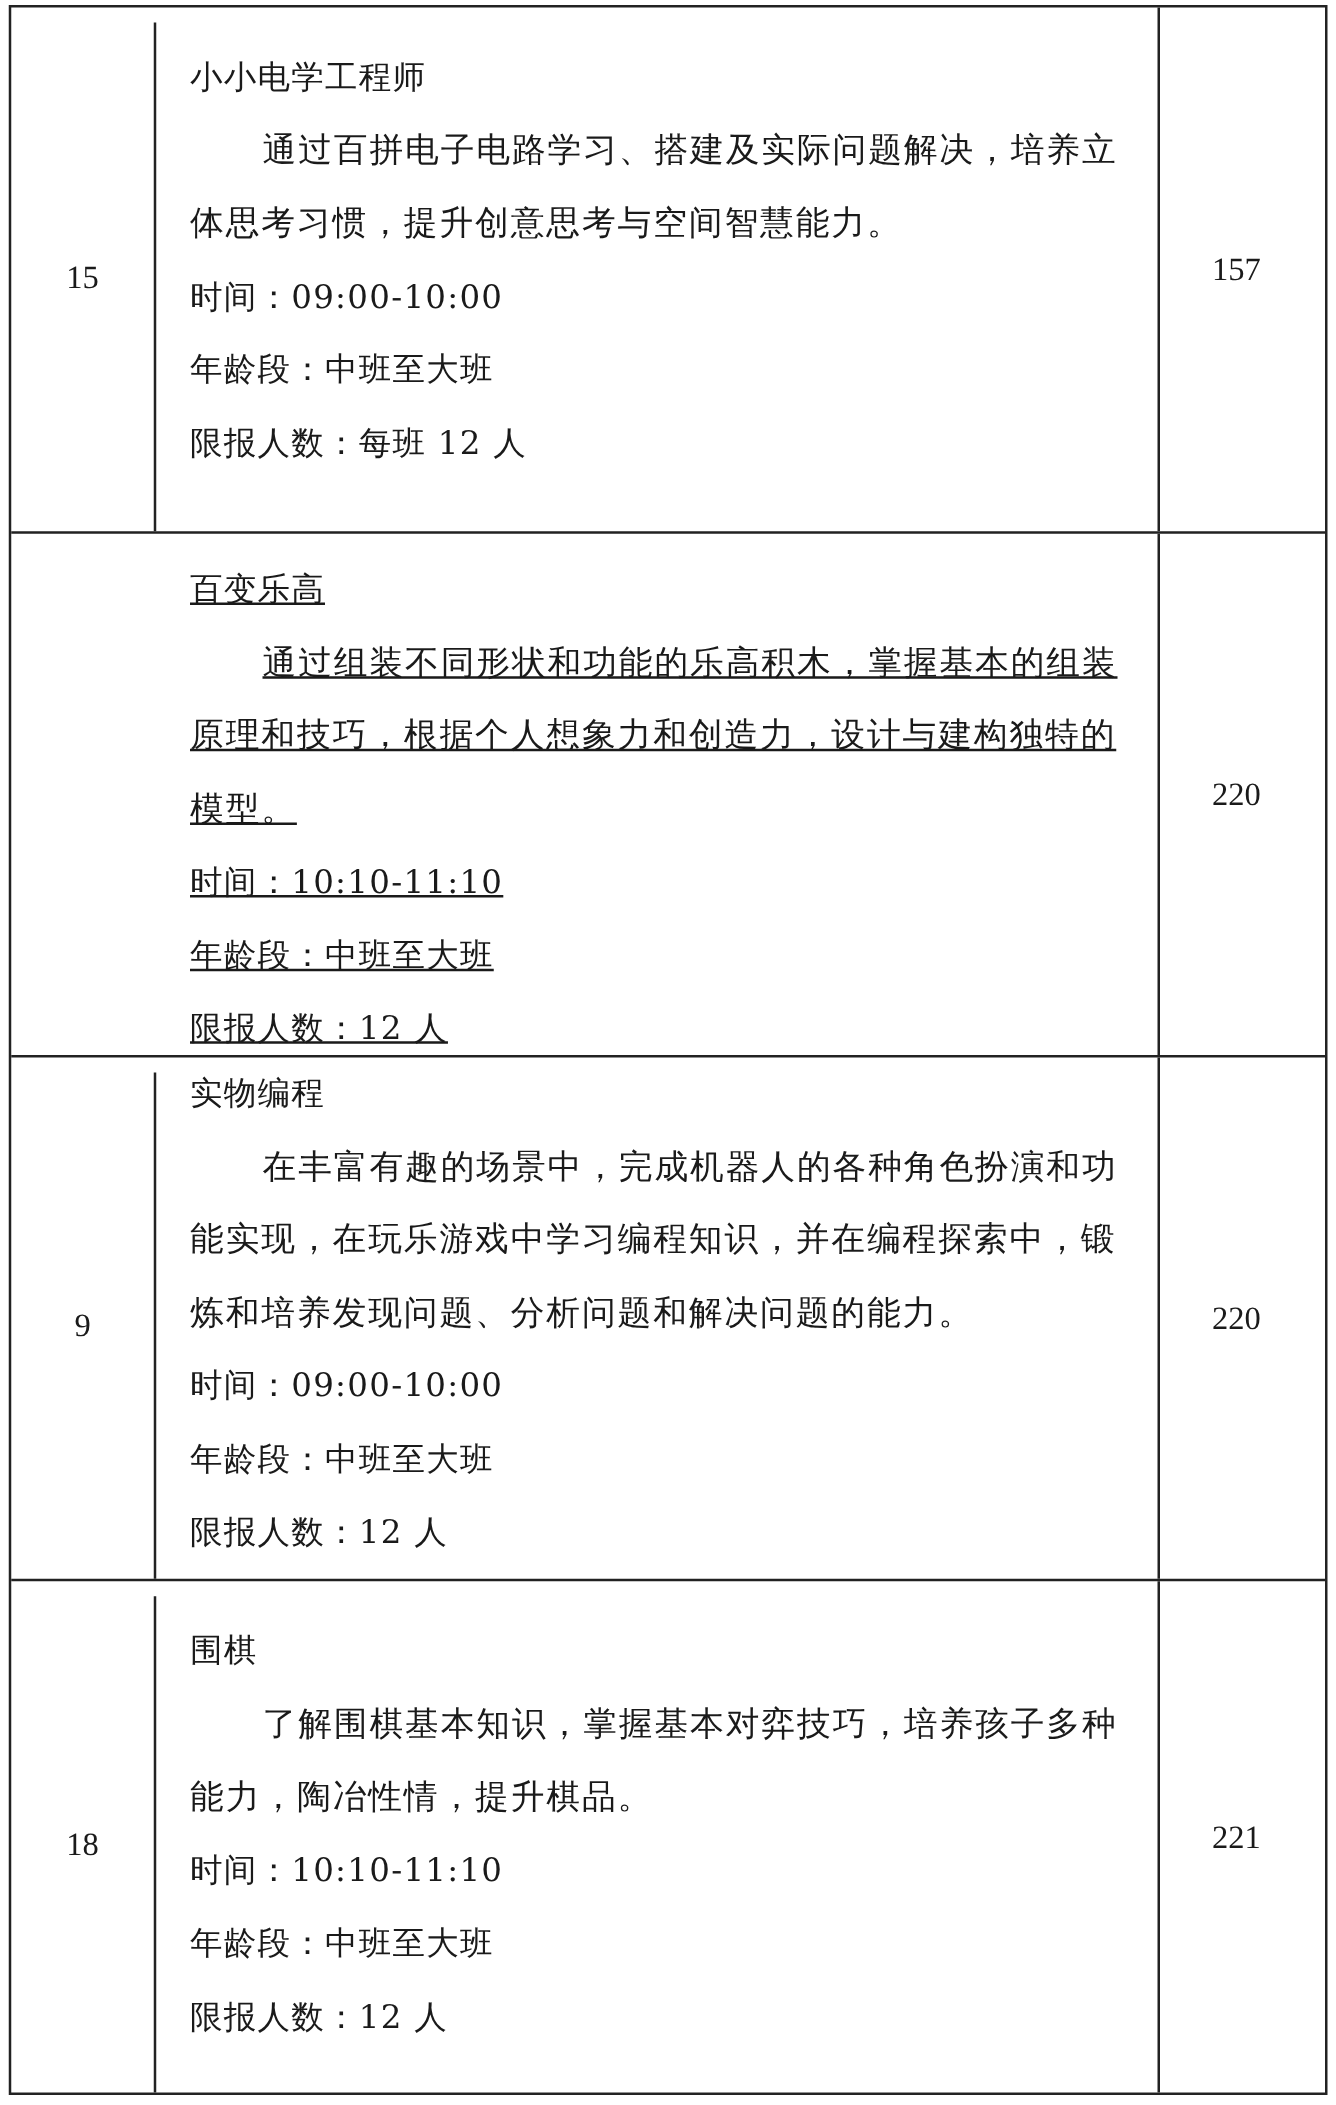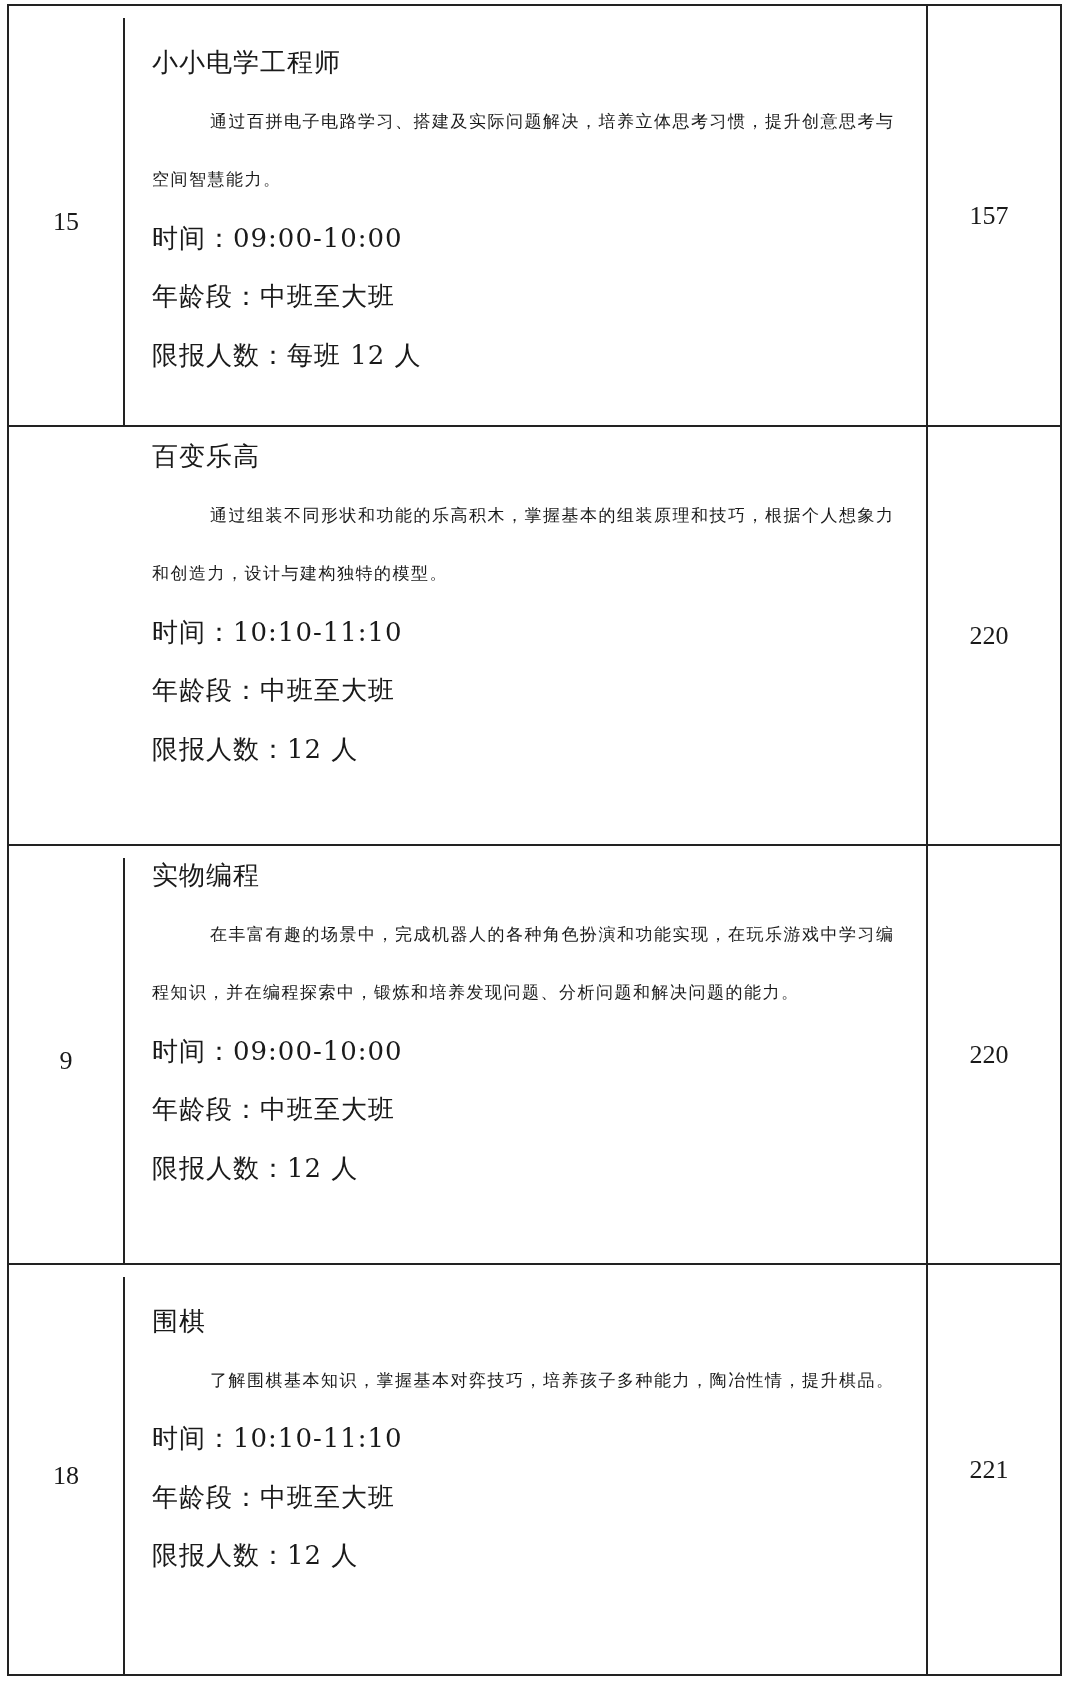--- a/index.html
+++ b/index.html
@@ -11,41 +11,41 @@
   .row + .row { border-top:2px solid #222; }
   .c-num { position:absolute; left:0; top:12px; bottom:0; width:114px;
            border-right:2px solid #222; display:flex; align-items:center; justify-content:center;
            font-size:26px; font-family:"Liberation Serif","DejaVu Serif",serif; }
   .c-body { position:absolute; left:116px; top:0; bottom:0; width:791px;
             border-right:2px solid #222; box-sizing:border-box; padding-left:15px;margin-left:12px; }
   .c-val { position:absolute; left:909px; right:0; top:0; bottom:0;
            display:flex; align-items:center; justify-content:center;
            font-size:26px; font-family:"Liberation Serif","DejaVu Serif",serif; }
   .line { font-size:26px; line-height:58.5px; white-space:nowrap; letter-spacing:1px; }
-  .desc { font-size:17px; line-height:58.5px; letter-spacing:1.5px; width:760px; text-indent:58px; }
+  .desc { font-size:27px; line-height:58.5px; letter-spacing:1.5px; width:760px; text-indent:58px; }
 </style>
 </head>
 <body>
 
 <div class="tbl">
 
   <div class="row" style="top:0; height:419px;">
     <div class="c-num">15</div>
     <div class="c-body" style="padding-top:27px;">
       <div class="line">小小电学工程师</div>
       <div class="desc">通过百拼电子电路学习、搭建及实际问题解决，培养立体思考习惯，提升创意思考与空间智慧能力。</div>
       <div class="line">时间：09:00-10:00</div>
       <div class="line">年龄段：中班至大班</div>
       <div class="line">限报人数：每班 12 人</div>
     </div>
     <div class="c-val">157</div>
   </div>
 
   <div class="row" style="top:419px; height:419px;">
-    <div class="c-body" style="padding-top:0px;">
+    <div class="c-body" style="padding-top:16px;text-decoration:underline;">
       <div class="line">百变乐高</div>
       <div class="desc">通过组装不同形状和功能的乐高积木，掌握基本的组装原理和技巧，根据个人想象力和创造力，设计与建构独特的模型。</div>
       <div class="line">时间：10:10-11:10</div>
       <div class="line">年龄段：中班至大班</div>
       <div class="line">限报人数：12 人</div>
     </div>
     <div class="c-val">220</div>
   </div>
 
   <div class="row" style="top:838px; height:419px;">

